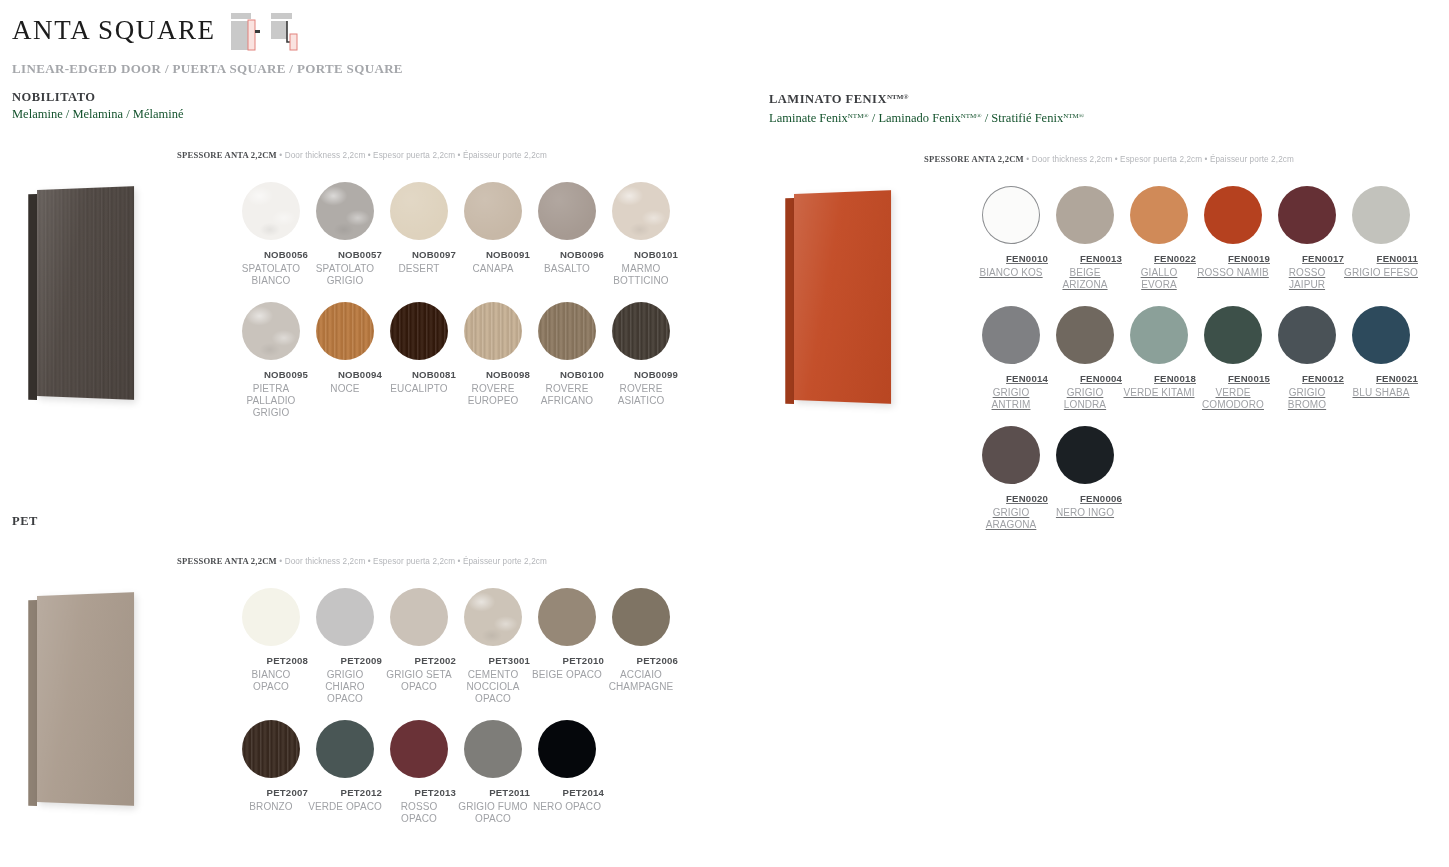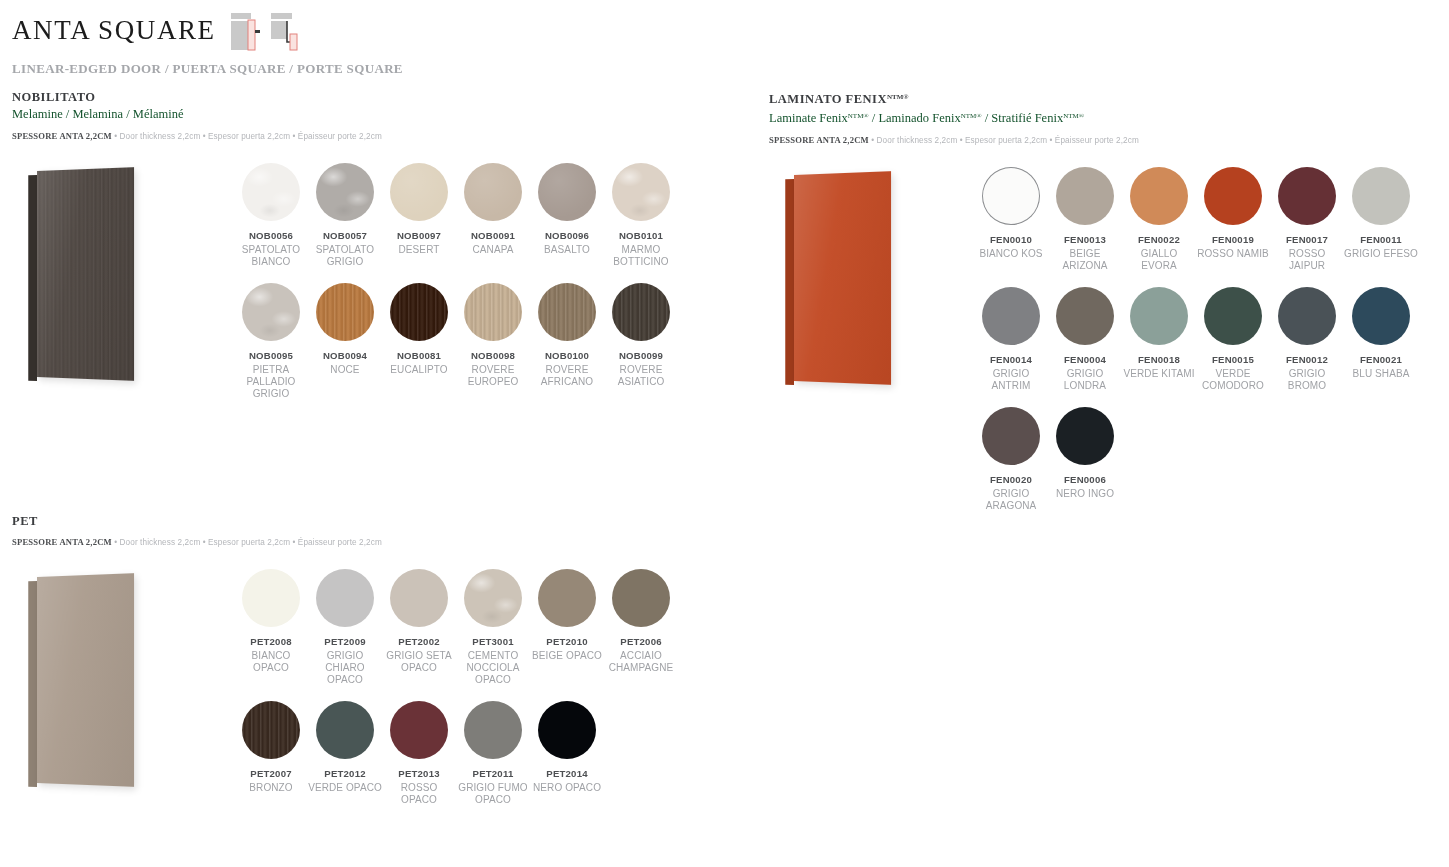--- a/index.html
+++ b/index.html
@@ -73,23 +73,24 @@
     font-family: "Liberation Serif", serif;
     font-size: 12.5px;
     color: #14532d;
     line-height: 17px;
     margin-top: 1px;
   }
   .sec-sub sup { font-size: 7px; vertical-align: 4px; }
   .sec-spec {
     font-size: 8.2px;
     color: #b4b6ba;
-    margin-top: 8px;
+    margin-top: 27px;
     letter-spacing: 0.1px;
     white-space: nowrap;
+    text-align: center;
   }
   .sec-spec b {
     font-family: "Liberation Serif", serif;
     font-weight: bold;
     font-size: 8.6px;
     color: #4a4c4f;
     letter-spacing: 0.2px;
   }
 
   
@@ -151,21 +152,21 @@
     inset: 0;
     background: linear-gradient(100deg, rgba(255,255,255,0.16) 0%, rgba(255,255,255,0.03) 38%, rgba(0,0,0,0.05) 100%);
   }
 
   
   .swatch-grid {
     display: flex;
     flex-wrap: wrap;
     width: 444px;
   }
-  .swatch-grid.fenix { width: 444px; }
+  .swatch-grid.fenix { width: 444px; text-decoration: underline; }
   .swatch-cell {
     width: 74px;
     margin-bottom: 15px;
     text-align: center;
   }
   .chip {
     width: 58px;
     height: 58px;
     border-radius: 50%;
     margin: 0 auto 9px auto;
@@ -197,20 +198,21 @@
     position: absolute; inset: 0;
     background: radial-gradient(circle at 36% 30%, rgba(255,255,255,0.13), transparent 68%);
   }
   .code {
     font-size: 9.6px;
     font-weight: bold;
     color: #4e5053;
     letter-spacing: 0.2px;
     line-height: 12px;
     margin-bottom: 2px;
+    text-align: right;
   }
   .cname {
     font-size: 10px;
     color: #a0a2a6;
     line-height: 12px;
     letter-spacing: 0.1px;
   }
 </style>
 </head>
 <body>

